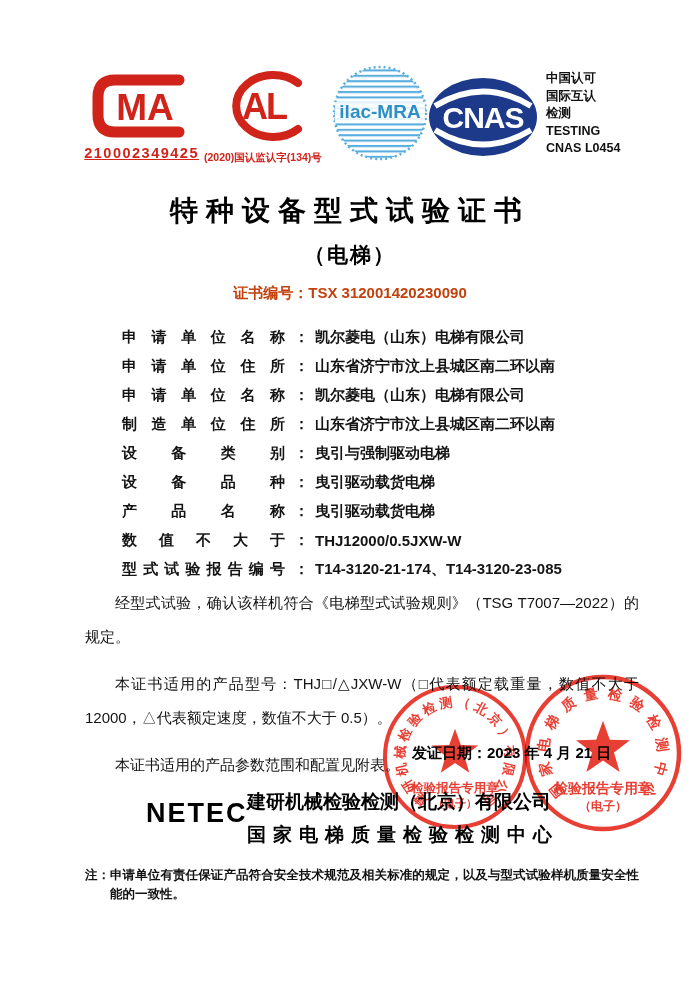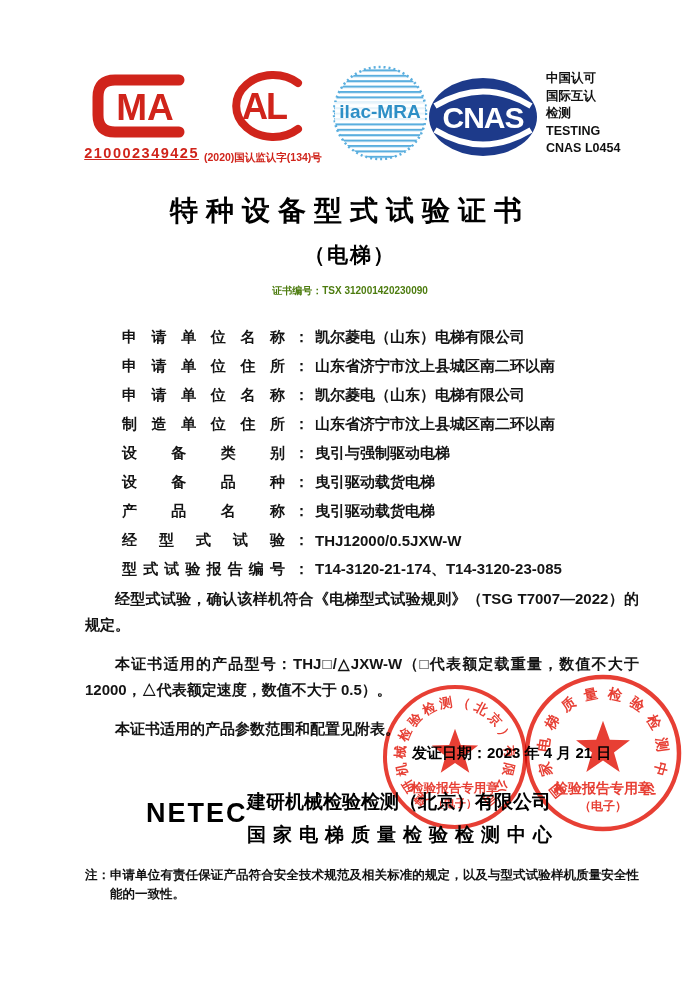--- a/index.html
+++ b/index.html
@@ -18,30 +18,30 @@
   .al-caption { color:#d0241b; font-size:10.5px; font-weight:600; margin-top:5px; white-space:nowrap; }
   .accredit   { position:absolute; left:546px; top:70px; width:120px; }
   .accredit-line { font-size:12.5px; line-height:17.5px; font-weight:600; color:#111; white-space:nowrap; }
   .accredit-line.latin { font-weight:700; }
   
   .title    { position:absolute; top:192px; left:0; width:100%; text-align:center;
               font-size:28px; font-weight:700; letter-spacing:8px; color:#000; }
   .subtitle { position:absolute; top:241px; left:0; width:100%; text-align:center;
               font-size:21px; font-weight:700; letter-spacing:2px; color:#000; }
   .cert-no  { position:absolute; top:284px; left:0; width:100%; text-align:center;
-              font-size:10px; font-weight:600; color:#4d7c0f; }
+              font-size:15px; font-weight:600; color:#c2410c; }
   
   .fields { position:absolute; top:323px; left:113px; width:530px;margin-left:9px; }
   .field-row { display:flex; height:29px; align-items:center; font-size:15px; font-weight:600; color:#141414; }
   .f-label { display:inline-block; width:163px; text-align:justify; text-align-last:justify; }
   .f-colon { margin:0 6px 0 9px; }
   .f-value { white-space:nowrap; }
   
   .body-text { position:absolute; top:586px; left:85px; width:554px; }
-  .para { margin:0 0 13px 0; font-size:15px; line-height:26px; font-weight:700;
+  .para { margin:0 0 13px 0; font-size:15px; line-height:34px; font-weight:400;
           color:#141414; text-indent:2em; text-align:justify; }
   
   .issue-date { position:absolute; left:412px; top:744px; font-size:15px; font-weight:600;
                 color:#000; white-space:nowrap; z-index:1; }
   .seal { position:absolute; mix-blend-mode:multiply; opacity:0.95; pointer-events:none; z-index:5; }
   #seal-left  { left:375px; top:677px; }
   #seal-right { left:516px; top:666px; }
   .netec { position:absolute; left:146px; top:798px; font-size:27px; font-weight:700;
            letter-spacing:2px; color:#000; z-index:1; }
   .company-lines { position:absolute; left:247px; top:785px; width:316px; z-index:1;
@@ -145,21 +145,21 @@
         <span class="f-label">设备品种</span>
         <span class="f-colon">：</span>
         <span class="f-value">曳引驱动载货电梯</span>
       </div>
       <div class="field-row">
         <span class="f-label">产品名称</span>
         <span class="f-colon">：</span>
         <span class="f-value">曳引驱动载货电梯</span>
       </div>
       <div class="field-row">
-        <span class="f-label">经型式试验</span>
+        <span class="f-label">数值不大于</span>
         <span class="f-colon">：</span>
         <span class="f-value">THJ12000/0.5JXW-W</span>
       </div>
       <div class="field-row">
         <span class="f-label">型式试验报告编号</span>
         <span class="f-colon">：</span>
         <span class="f-value">T14-3120-21-174、T14-3120-23-085</span>
       </div>
     </div>
 

